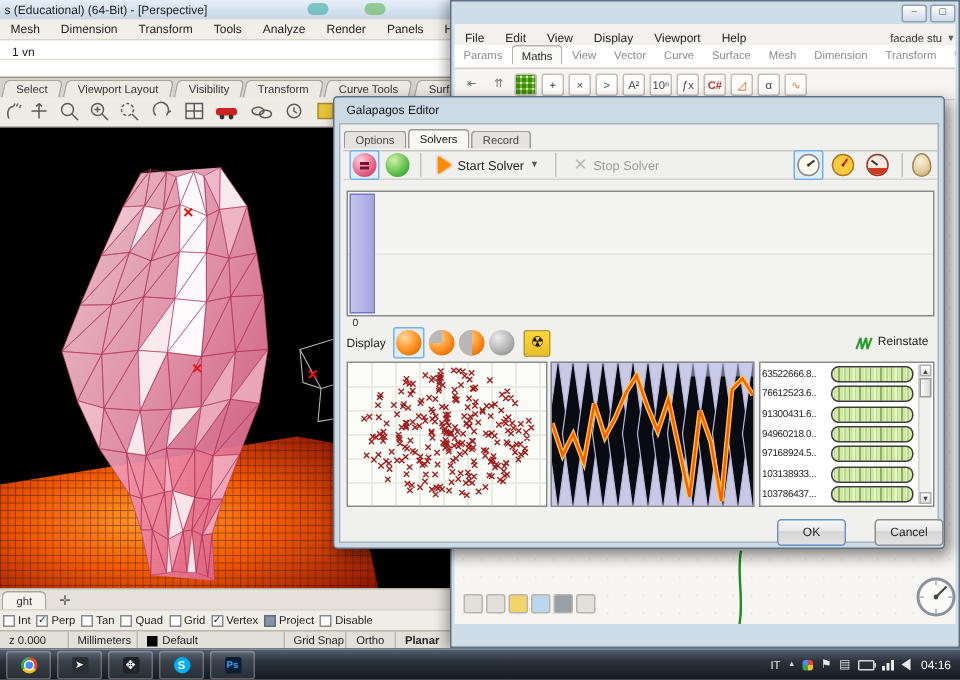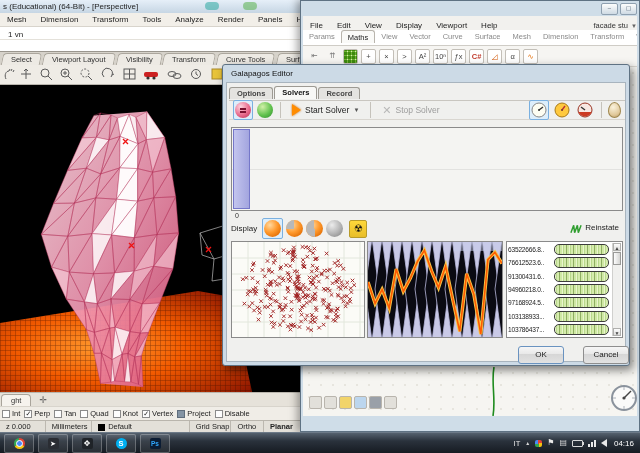--- a/index.html
+++ b/index.html
@@ -89,21 +89,21 @@
     background:radial-gradient(circle at 35% 30%,#7fa8e8,#2a5fc0 60%,#173f87);margin-right:4px;
     color:#fff;font-size:5.5px;line-height:10px;text-align:center;}
   
   #gala{position:absolute;left:222px;top:64px;width:408px;height:302px;background:#ccdae6;
     border:1px solid #5f7283;border-radius:3px;box-sizing:border-box;
     box-shadow:3px 4px 10px rgba(0,0,0,.5);}
   .ga-title{position:absolute;left:0;top:0;right:0;height:18px;font-size:8px;color:#111;
     line-height:18px;padding-left:8px;}
   .ga-content{position:absolute;left:3px;top:17px;right:3px;bottom:3px;background:#f0f0ee;
     border:1px solid #a8b4be;box-sizing:border-box;}
-  .ga-tabs{position:absolute;left:6px;top:19px;height:15px;display:flex;align-items:flex-end;font-weight:bold;}
+  .ga-tabs{position:absolute;left:6px;top:19px;height:15px;display:flex;align-items:flex-end;}
   .ga-tab{font-size:7.5px;color:#444;background:#e4e3e0;border:1px solid #9d9a93;border-bottom:none;
     border-radius:3px 3px 0 0;padding:1px 7px;margin-right:1px;}
   .ga-tab.active{background:#f8f8f6;color:#111;padding-bottom:2px;}
   .ga-toolbar{position:absolute;left:6px;top:35px;width:396px;height:20px;display:flex;align-items:center;
     border-top:1px solid #c9c6c0;border-bottom:1px solid #d9d6d0;box-sizing:border-box;gap:4px;padding:0 4px;}
   .sel-box{border:1px solid #7ab0e0;background:#ddeefb;border-radius:2px;padding:1px;display:flex;}
   .finch-icon{width:16px;height:16px;border-radius:50%;
     background:radial-gradient(circle at 35% 30%,#fcd2de,#e86a8c 55%,#b52a50);position:relative;}
   .finch-icon::after{content:"";position:absolute;left:5px;top:6px;width:6px;height:1.5px;background:#7a1030;
     box-shadow:0 3px 0 #7a1030;}
@@ -421,21 +421,21 @@
         <div class="os-item">
           <div class="os-box"></div>
           <div class="os-label">Tan</div>
         </div>
         <div class="os-item">
           <div class="os-box"></div>
           <div class="os-label">Quad</div>
         </div>
         <div class="os-item">
           <div class="os-box"></div>
-          <div class="os-label">Knot</div>
+          <div class="os-label">Grid</div>
         </div>
         <div class="os-item">
           <div class="os-box">✓</div>
           <div class="os-label">Vertex</div>
         </div>
         <div class="os-item">
           <div class="os-box filled"></div>
           <div class="os-label">Project</div>
         </div>
         <div class="os-item">

